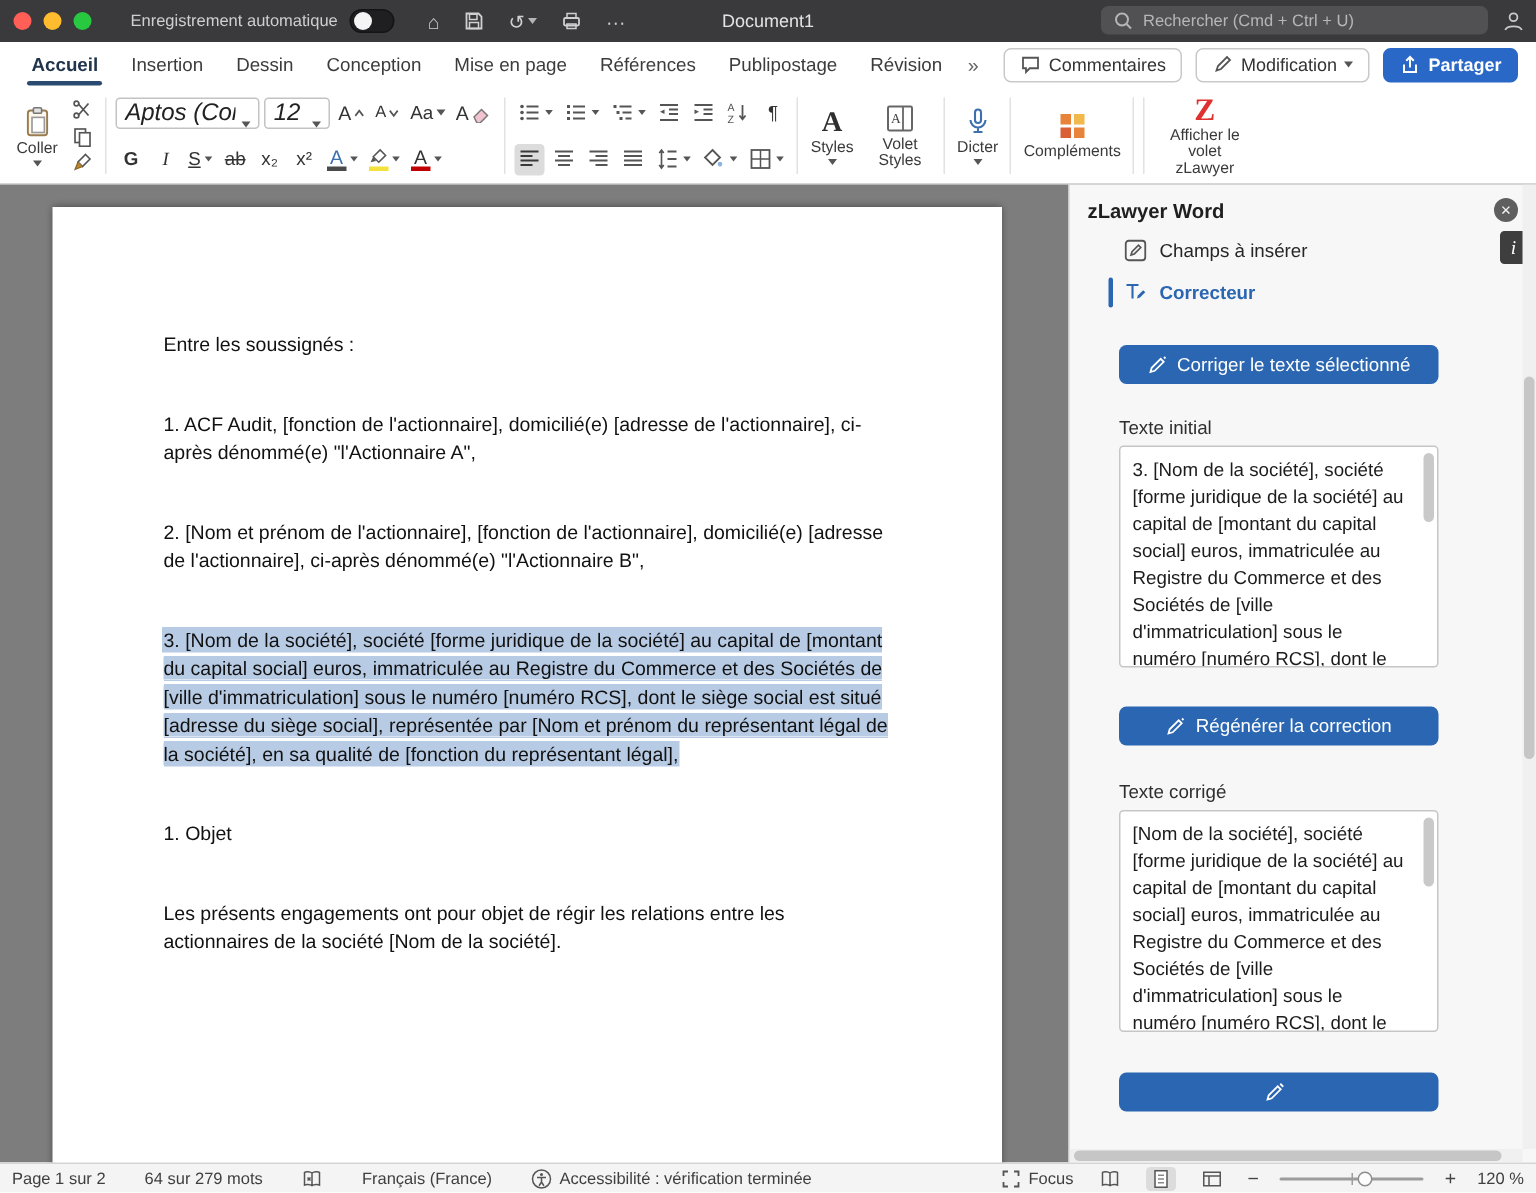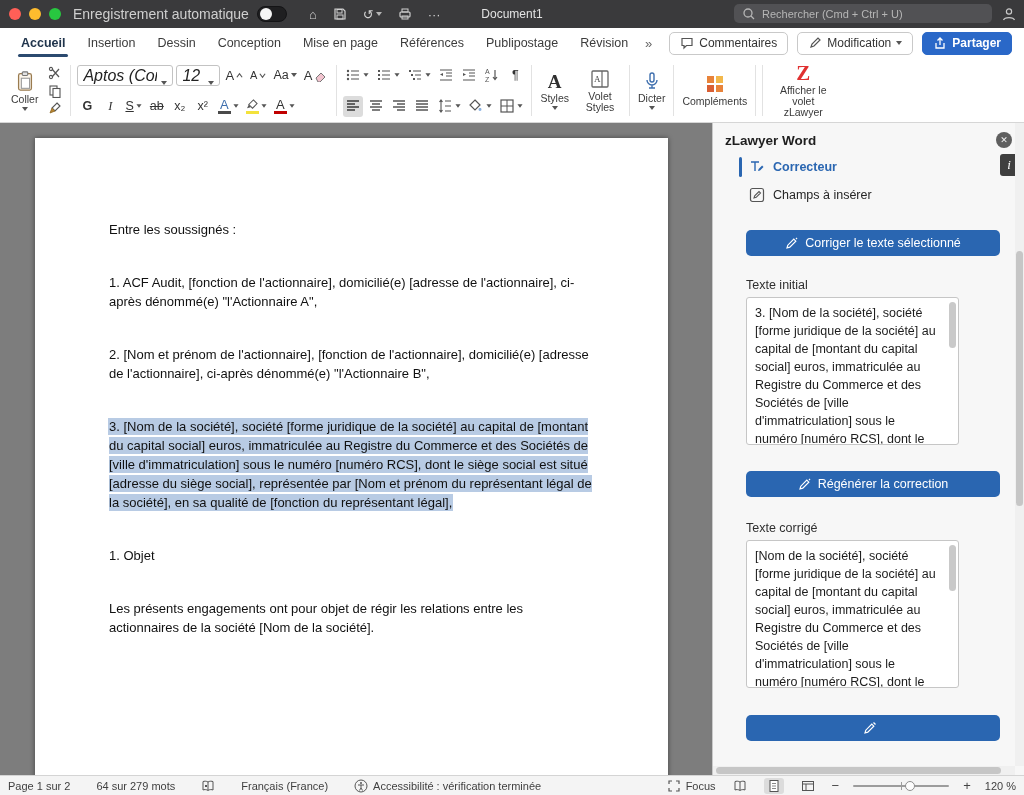--- a/index.html
+++ b/index.html
@@ -3,21 +3,21 @@
 <meta charset="utf-8">
 <style>
   * { margin:0; padding:0; box-sizing:border-box; }
   html,body { width:1024px; height:795px; overflow:hidden; font-family:"Liberation Sans",sans-serif; background:#fff; }
 
   
   .titlebar { height:28px; background:#3a3a3c; display:flex; align-items:center; position:relative; color:#d6d6d6; }
   .lights { display:flex; gap:8px; margin-left:9px; }
   .light { width:12px; height:12px; border-radius:50%; }
   .l-red{background:#ff5f57}.l-yellow{background:#febc2e}.l-green{background:#28c840}
-  .autosave { font-size:14px; color:#cfcfcf; margin-left:12px; }
+  .autosave { font-size:11px; color:#cfcfcf; margin-left:26px; }
   .toggle { width:30px; height:16px; border-radius:8px; background:#1f1f21; border:1px solid #141416; margin-left:8px; position:relative; }
   .toggle .knob { position:absolute; left:2px; top:1px; width:12px; height:12px; border-radius:50%; background:#f5f5f5; }
   .tb-icons { display:flex; align-items:center; gap:16px; margin-left:22px; font-size:13px; color:#d0d0d0; }
   .tb-icon { display:flex; align-items:center; gap:2px; cursor:default; }
   .tb-title { position:absolute; left:50%; transform:translateX(-50%); font-size:12px; color:#e3e3e3; }
   .tb-search { position:absolute; right:32px; top:4px; width:258px; height:19px; background:#515154; border-radius:5px; display:flex; align-items:center; gap:6px; padding:0 8px; font-size:11px; color:#b6b6b6; }
   .tb-person { position:absolute; right:7px; top:6px; }
 
   
   .tabbar { height:30px; background:#fff; display:flex; align-items:stretch; padding:0 8px 0 10px; }
@@ -63,21 +63,21 @@
 
   
   .panel { width:312px; background:#f7f7f7; border-left:1px solid #c9c9c9; position:relative; overflow:hidden; }
   .panel-header { display:flex; align-items:center; justify-content:space-between; padding:9px 12px 4px 12px; }
   .panel-title { font-size:13.5px; font-weight:700; color:#1f1f1f; }
   .panel-close { width:16px; height:16px; border-radius:50%; background:#5f5f5f; color:#f3f3f3; font-size:9px; display:flex; align-items:center; justify-content:center; }
   .panel-item { display:flex; align-items:center; gap:8px; height:26px; margin:2px 0 0 36px; font-size:12.5px; color:#262626; position:relative; }
   .panel-item.active { color:#2a66b1; font-weight:600; }
   .panel-item.active::before { content:""; position:absolute; left:-10px; top:3px; bottom:3px; width:3px; background:#2a66b1; border-radius:2px; }
   .panel-body { padding:0 66px 0 33px; }
-  .pbtn { width:254px; height:26px; margin-top:22px; background:#2a66b1; border:none; border-radius:5px; color:#fff; font-size:12.5px; font-family:"Liberation Sans",sans-serif; display:flex; align-items:center; justify-content:center; gap:6px; }
+  .pbtn { width:213px; height:26px; margin-top:22px; background:#2a66b1; border:none; border-radius:5px; color:#fff; font-size:12.5px; font-family:"Liberation Sans",sans-serif; display:flex; align-items:center; justify-content:center; gap:6px; }
   .pbtn.mt26{margin-top:26px}.pbtn.mt27{margin-top:27px}
   .plabel { margin-top:22px; font-size:12.5px; color:#2f2f2f; }
   .plabel.mt24{margin-top:24px}
   .pta { margin-top:5px; width:213px; height:148px; background:#fff; border:1px solid #c6c6c6; border-radius:3px; position:relative; overflow:hidden; }
   .pta-text { padding:6px 18px 6px 8px; font-size:12.5px; line-height:18px; color:#1c1c1c; }
   .pta-sb { position:absolute; right:2px; top:4px; width:7px; height:46px; background:#c9c9c9; border-radius:4px; }
   .info-badge { position:absolute; right:6px; top:31px; width:18px; height:22px; background:#3e3e3e; border-radius:3px; color:#fff; font-family:"Liberation Serif",serif; font-style:italic; font-size:13px; display:flex; align-items:center; justify-content:center; }
   .vsb { position:absolute; right:0; top:0; bottom:9px; width:9px; background:#f0f0f0; }
   .vsb-thumb { position:absolute; right:1px; top:128px; width:7px; height:255px; background:#c6c6c6; border-radius:4px; }
   .hsb { position:absolute; left:0; right:9px; bottom:0; height:9px; background:#f0f0f0; }
@@ -441,34 +441,34 @@
       </div>
     </div>
   </div>
 
   <div class="panel">
     <div class="panel-header">
       <span class="panel-title">zLawyer Word</span>
       <span class="panel-close">✕</span>
     </div>
 
+    <div class="panel-item">
+      <svg class="icon16" viewBox="0 0 16 16">
+          <rect x="1.5" y="1.5" width="13" height="13" rx="2" fill="none" stroke="#555" stroke-width="1.2"></rect>
+          <path d="M5 11 l.7-2.2 4.3-4.3 1.5 1.5 -4.3 4.3 z" fill="none" stroke="#555" stroke-width="1.1"></path>
+        </svg>
+      <span>Champs à insérer</span>
+    </div>
+
     <div class="panel-item active">
       <svg class="icon16" viewBox="0 0 16 16">
           <path d="M2 3 h8 M6 3 v9" fill="none" stroke="#2a66b1" stroke-width="1.4"></path>
           <path d="M9 12 l.6-2 3.5-3.5 1.4 1.4 -3.5 3.5 z" fill="#2a66b1"></path>
         </svg>
       <span>Correcteur</span>
-    </div>
-
-    <div class="panel-item">
-      <svg class="icon16" viewBox="0 0 16 16">
-          <rect x="1.5" y="1.5" width="13" height="13" rx="2" fill="none" stroke="#555" stroke-width="1.2"></rect>
-          <path d="M5 11 l.7-2.2 4.3-4.3 1.5 1.5 -4.3 4.3 z" fill="none" stroke="#555" stroke-width="1.1"></path>
-        </svg>
-      <span>Champs à insérer</span>
     </div>
 
     <div class="panel-body">
       <button class="pbtn">
         <svg class="icon14" viewBox="0 0 14 14">
             <path d="M2 12 l.8-2.8 6-6 2 2 -6 6 z" fill="none" stroke="#fff" stroke-width="1.2"></path>
             <path d="M11 2 l1 1" stroke="#fff" stroke-width="1.2"></path>
           </svg>
         <span>Corriger le texte sélectionné</span>
       </button>

